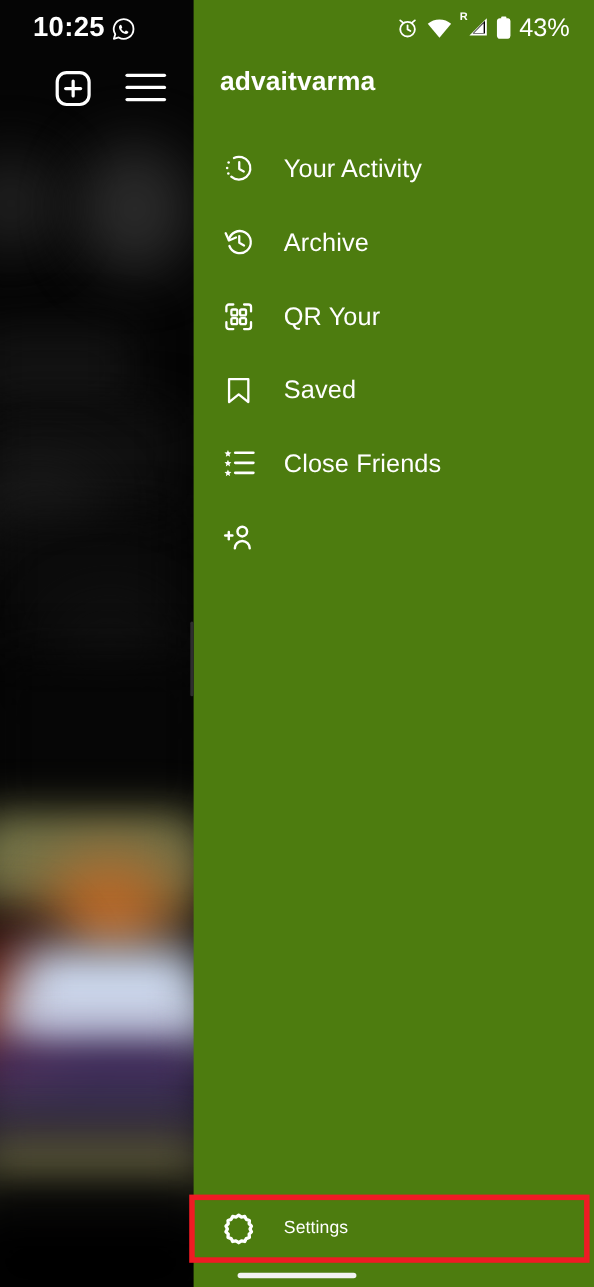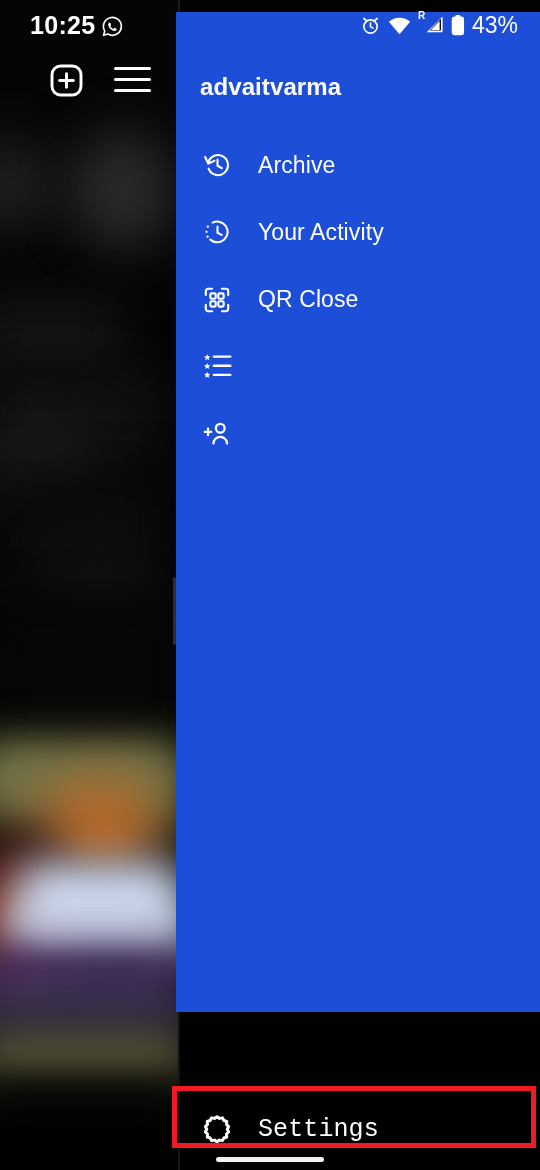--- a/index.html
+++ b/index.html
@@ -108,23 +108,23 @@
     position: absolute;
     left: 0;
     width: 37px; height: 3.2px;
     background: #ffffff;
     border-radius: 2px;
   }
 
   
   #drawer {
     position: absolute;
-    left: 176px; top: 12px;
-    width: 364px; height: 1000px;
-    background: #1d4ed8;
+    left: 176px; top: 0;
+    width: 364px; height: 1170px;
+    background: #4d7c0f;
     z-index: 35;
   }
   #drawer-username {
     position: absolute;
     left: 24px; top: 61px;
     font-size: 24px;
     font-weight: 600;
     color: #ffffff;
     letter-spacing: 0.1px;
   }
@@ -175,24 +175,23 @@
     width: 364px;
     height: 58px;
     display: flex;
     align-items: center;
     padding-left: 24px;
     box-sizing: border-box;
     z-index: 38;
   }
   #settings-label {
     margin-left: 24px;
-    font-size: 25px;
+    font-size: 16px;
     color: #ffffff;
     letter-spacing: 0.1px;
-    font-family: Liberation Mono, monospace;
   }
   #settings-highlight {
     position: absolute;
     left: 172px;
     top: 1086px;
     width: 364px;
     height: 62px;
     border: 5px solid #ef1b24;
     box-sizing: border-box;
     z-index: 45;
@@ -268,69 +267,78 @@
 
     <div id="drawer-scroll-indicator"></div>
 
     <div id="drawer-username">advaitvarma</div>
 
     <div id="drawer-menu">
 
       <div class="menu-row">
         <div class="menu-icon">
           <svg width="29" height="29" viewBox="0 0 24 24" fill="none" stroke="#ffffff" stroke-width="1.7" stroke-linecap="round" stroke-linejoin="round">
-            <path d="M4.2 10.2 A8.3 8.3 0 1 1 4.6 14.6"></path>
-            <polyline points="1.8,5.0 4.3,10.4 9.5,8.2"></polyline>
-            <polyline points="12,7.1 12,12.2 15.6,14.2"></polyline>
-          </svg>
-        </div>
-        <div class="menu-label">Archive</div>
-      </div>
-
-      <div class="menu-row">
-        <div class="menu-icon">
-          <svg width="29" height="29" viewBox="0 0 24 24" fill="none" stroke="#ffffff" stroke-width="1.7" stroke-linecap="round" stroke-linejoin="round">
             <path d="M8.0 3.8 A8.6 8.6 0 1 1 6.0 17.9"></path>
             <circle cx="4.0" cy="7.2" r="0.95" fill="#ffffff" stroke="none"></circle>
             <circle cx="2.9" cy="11.4" r="0.95" fill="#ffffff" stroke="none"></circle>
             <circle cx="3.8" cy="15.5" r="0.95" fill="#ffffff" stroke="none"></circle>
             <polyline points="12,7.0 12,12.2 15.4,14.0"></polyline>
           </svg>
         </div>
         <div class="menu-label">Your Activity</div>
+      </div>
+
+      <div class="menu-row">
+        <div class="menu-icon">
+          <svg width="29" height="29" viewBox="0 0 24 24" fill="none" stroke="#ffffff" stroke-width="1.7" stroke-linecap="round" stroke-linejoin="round">
+            <path d="M4.2 10.2 A8.3 8.3 0 1 1 4.6 14.6"></path>
+            <polyline points="1.8,5.0 4.3,10.4 9.5,8.2"></polyline>
+            <polyline points="12,7.1 12,12.2 15.6,14.2"></polyline>
+          </svg>
+        </div>
+        <div class="menu-label">Archive</div>
       </div>
 
       <div class="menu-row">
         <div class="menu-icon">
           <svg width="28" height="28" viewBox="0 0 24 24" fill="none" stroke="#ffffff" stroke-width="1.8" stroke-linecap="round" stroke-linejoin="round">
             <path d="M2.4 7.8 V4.4 A2 2 0 0 1 4.4 2.4 H7.8"></path>
             <path d="M16.2 2.4 H19.6 A2 2 0 0 1 21.6 4.4 V7.8"></path>
             <path d="M21.6 16.2 V19.6 A2 2 0 0 1 19.6 21.6 H16.2"></path>
             <path d="M7.8 21.6 H4.4 A2 2 0 0 1 2.4 19.6 V16.2"></path>
             <rect x="6.3" y="6.3" width="4.6" height="4.6" rx="1.1"></rect>
             <rect x="13.1" y="6.3" width="4.6" height="4.6" rx="1.1"></rect>
             <rect x="6.3" y="13.1" width="4.6" height="4.6" rx="1.1"></rect>
             <rect x="13.1" y="13.1" width="4.6" height="4.6" rx="1.1"></rect>
           </svg>
         </div>
-        <div class="menu-label">QR Close</div>
-      </div>
-
+        <div class="menu-label">QR Your</div>
+      </div>
+
+      <div class="menu-row">
+        <div class="menu-icon">
+          <svg width="28" height="28" viewBox="0 0 24 24" fill="none" stroke="#ffffff" stroke-width="1.8" stroke-linecap="round" stroke-linejoin="round">
+            <path d="M4.5 3.2 H19.5 V21.0 L12 15.0 L4.5 21.0 Z"></path>
+          </svg>
+        </div>
+        <div class="menu-label">Saved</div>
+      </div>
 
       <div class="menu-row">
         <div class="menu-icon">
           <svg width="29" height="29" viewBox="0 0 24 24" fill="none" stroke="#ffffff" stroke-width="2.0" stroke-linecap="round">
             <polygon points="3.5,1.8 4.25,3.5 6.1,3.7 4.7,4.95 5.1,6.8 3.5,5.8 1.9,6.8 2.3,4.95 0.9,3.7 2.75,3.5" fill="#ffffff" stroke="none"></polygon>
             <polygon points="3.5,9.1 4.25,10.8 6.1,11.0 4.7,12.25 5.1,14.1 3.5,13.1 1.9,14.1 2.3,12.25 0.9,11.0 2.75,10.8" fill="#ffffff" stroke="none"></polygon>
             <polygon points="3.5,16.4 4.25,18.1 6.1,18.3 4.7,19.55 5.1,21.4 3.5,20.4 1.9,21.4 2.3,19.55 0.9,18.3 2.75,18.1" fill="#ffffff" stroke="none"></polygon>
             <line x1="9.0" y1="3.8" x2="22.6" y2="3.8"></line>
             <line x1="9.0" y1="11.4" x2="22.6" y2="11.4"></line>
             <line x1="9.0" y1="18.9" x2="22.6" y2="18.9"></line>
           </svg>
         </div>
+        <div class="menu-label">Close Friends</div>
       </div>
 
       <div class="menu-row">
         <div class="menu-icon">
           <svg width="30" height="30" viewBox="0 0 24 24" fill="none" stroke="#ffffff" stroke-width="1.8" stroke-linecap="round" stroke-linejoin="round">
             <line x1="2.2" y1="10.3" x2="7.4" y2="10.3"></line>
             <line x1="4.8" y1="7.7" x2="4.8" y2="12.9"></line>
             <circle cx="14.6" cy="7.4" r="3.5"></circle>
             <path d="M9.2 19.6 a5.4 5.4 0 0 1 10.8 0"></path>
           </svg>

